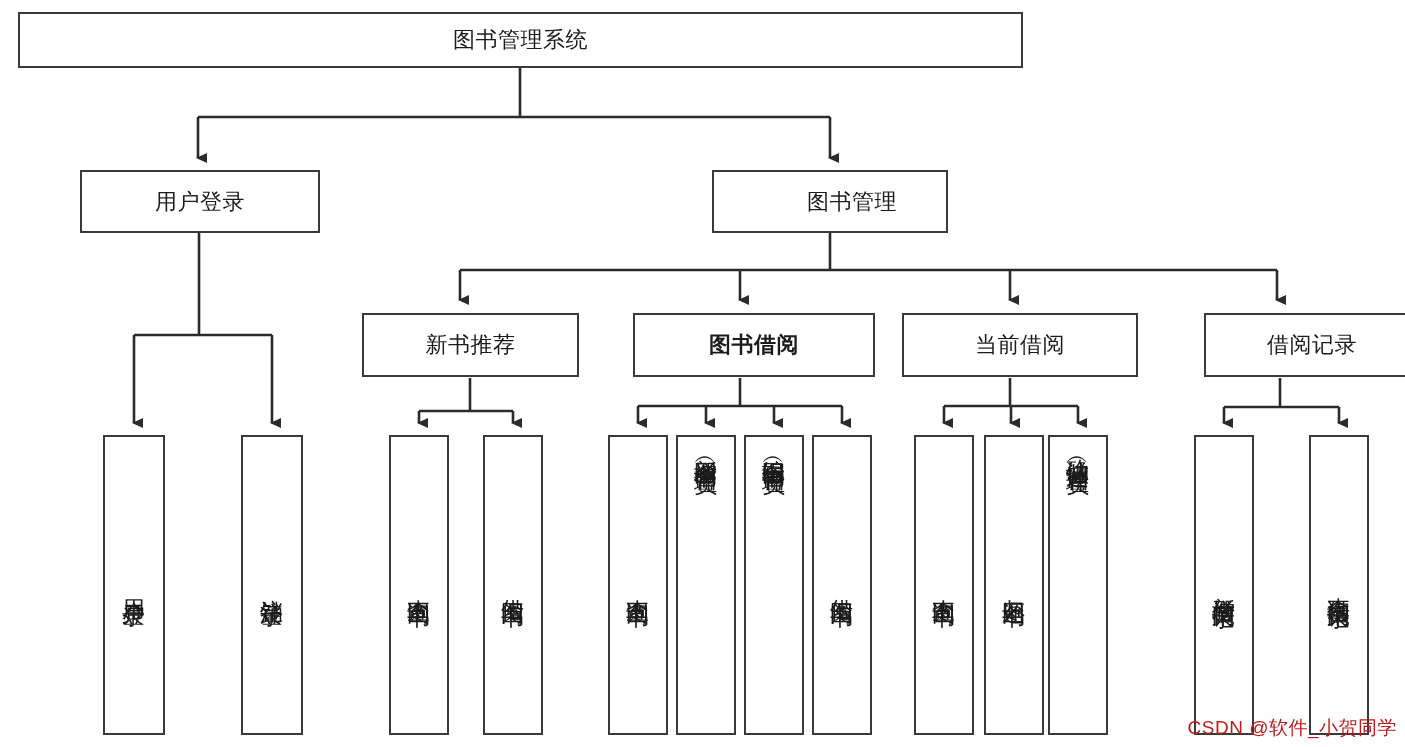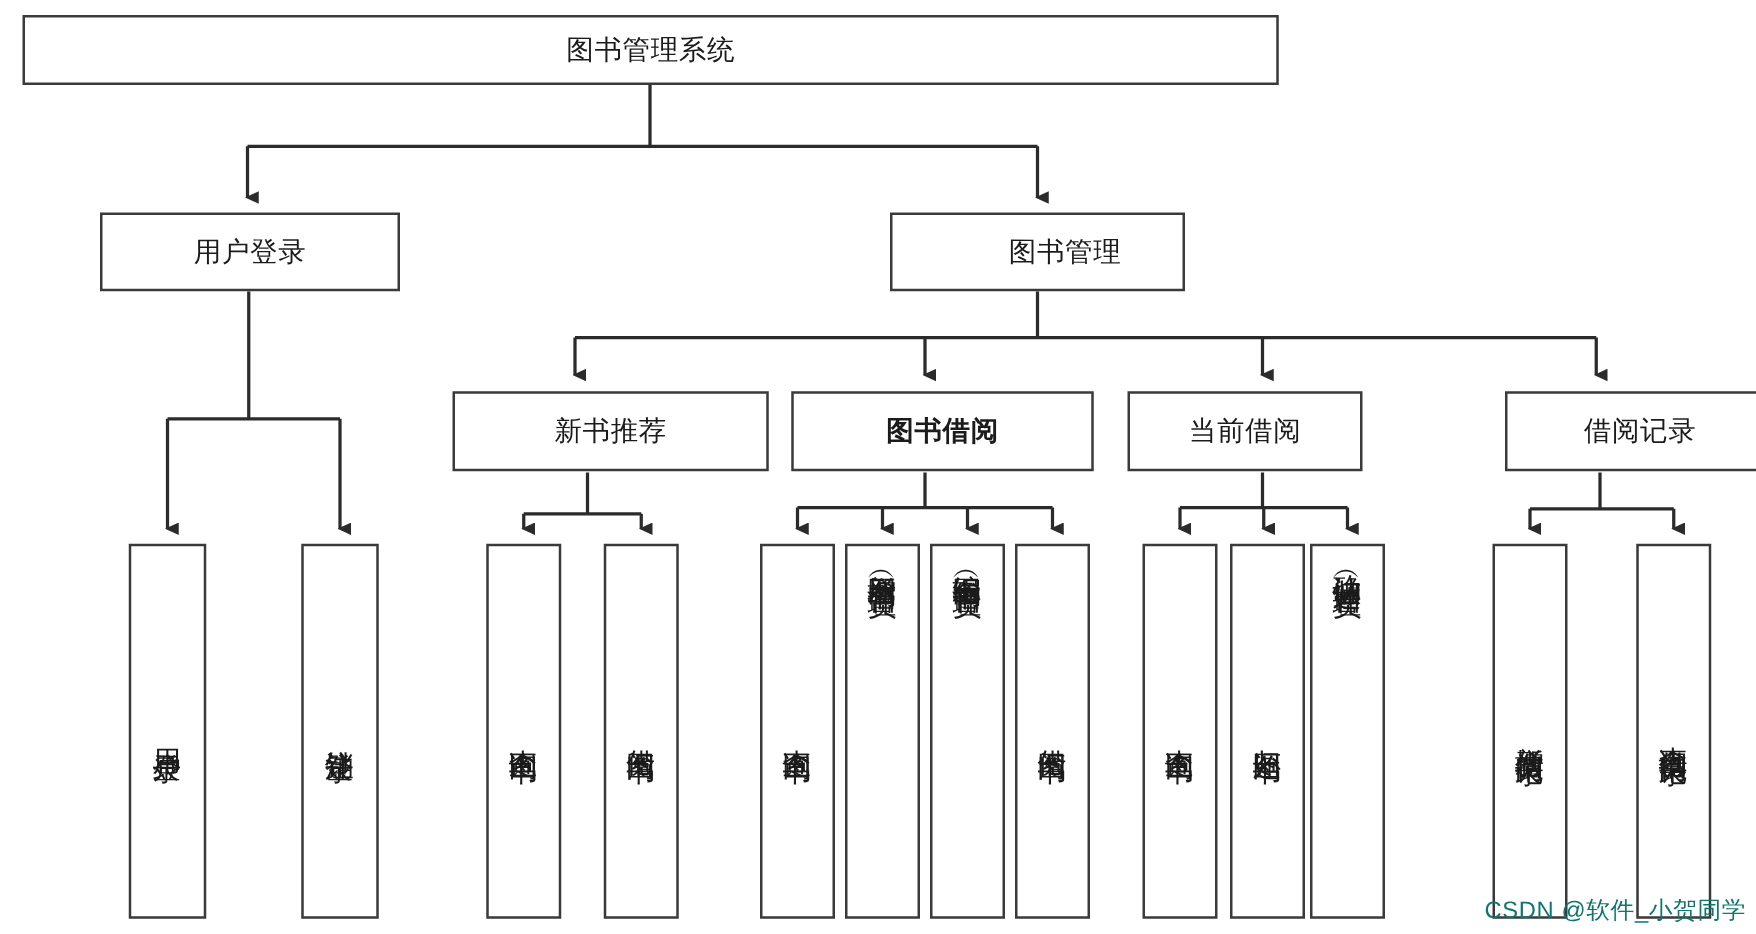--- a/index.html
+++ b/index.html
@@ -63,21 +63,21 @@
   
   .node.vert.center {
     align-items: center;
     padding-top: 0;
   }
   .watermark {
     position: absolute;
     right: 8px;
     bottom: 6px;
     font-size: 19px;
-    color: #0f766e;
+    color: #b91c1c;
     letter-spacing: 0.5px;
     white-space: nowrap;
     user-select: none;
     margin-left: 16px;
   }
 </style>
 </head>
 <body>
 
 <div id="canvas">
@@ -137,29 +137,29 @@
   </div>
 
   <div class="node horiz" style="left:80px; top:170px; width:240px; height:63px;">
     <span class="node-label">用户登录</span>
   </div>
 
   <div class="node horiz" style="left:712px; top:170px; width:236px; height:63px;padding-left:44px;">
     <span class="node-label">图书管理</span>
   </div>
 
-  <div class="node horiz" style="left:362px; top:313px; width:253px; height:64px;">
+  <div class="node horiz" style="left:362px; top:313px; width:217px; height:64px;">
     <span class="node-label">新书推荐</span>
   </div>
 
   <div class="node horiz" style="left:633px; top:313px; width:242px; height:64px;font-weight:bold;">
     <span class="node-label">图书借阅</span>
   </div>
 
-  <div class="node horiz" style="left:902px; top:313px; width:188px; height:64px;">
+  <div class="node horiz" style="left:902px; top:313px; width:236px; height:64px;">
     <span class="node-label">当前借阅</span>
   </div>
 
   <div class="node horiz" style="left:1172px; top:313px; width:216px; height:64px;margin-left:32px;">
     <span class="node-label">借阅记录</span>
   </div>
 
   <div class="node vert center" style="left:103px; top:435px; width:62px; height:300px;">
     <span class="node-label">用户登录</span>
   </div>

